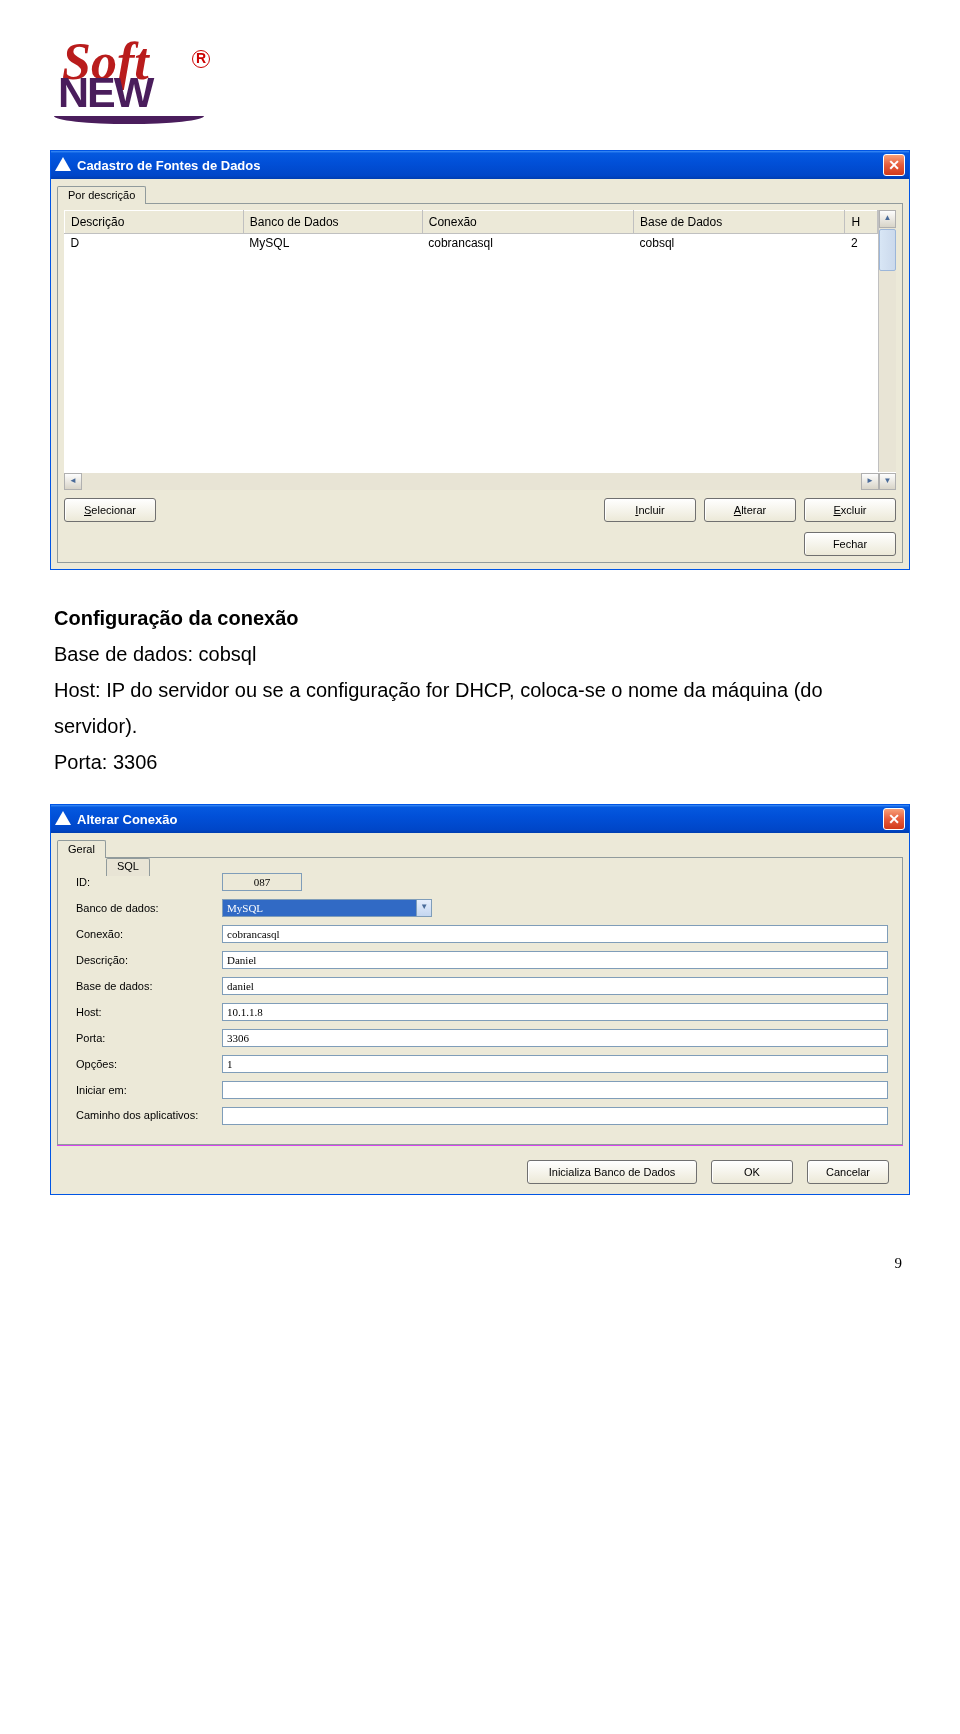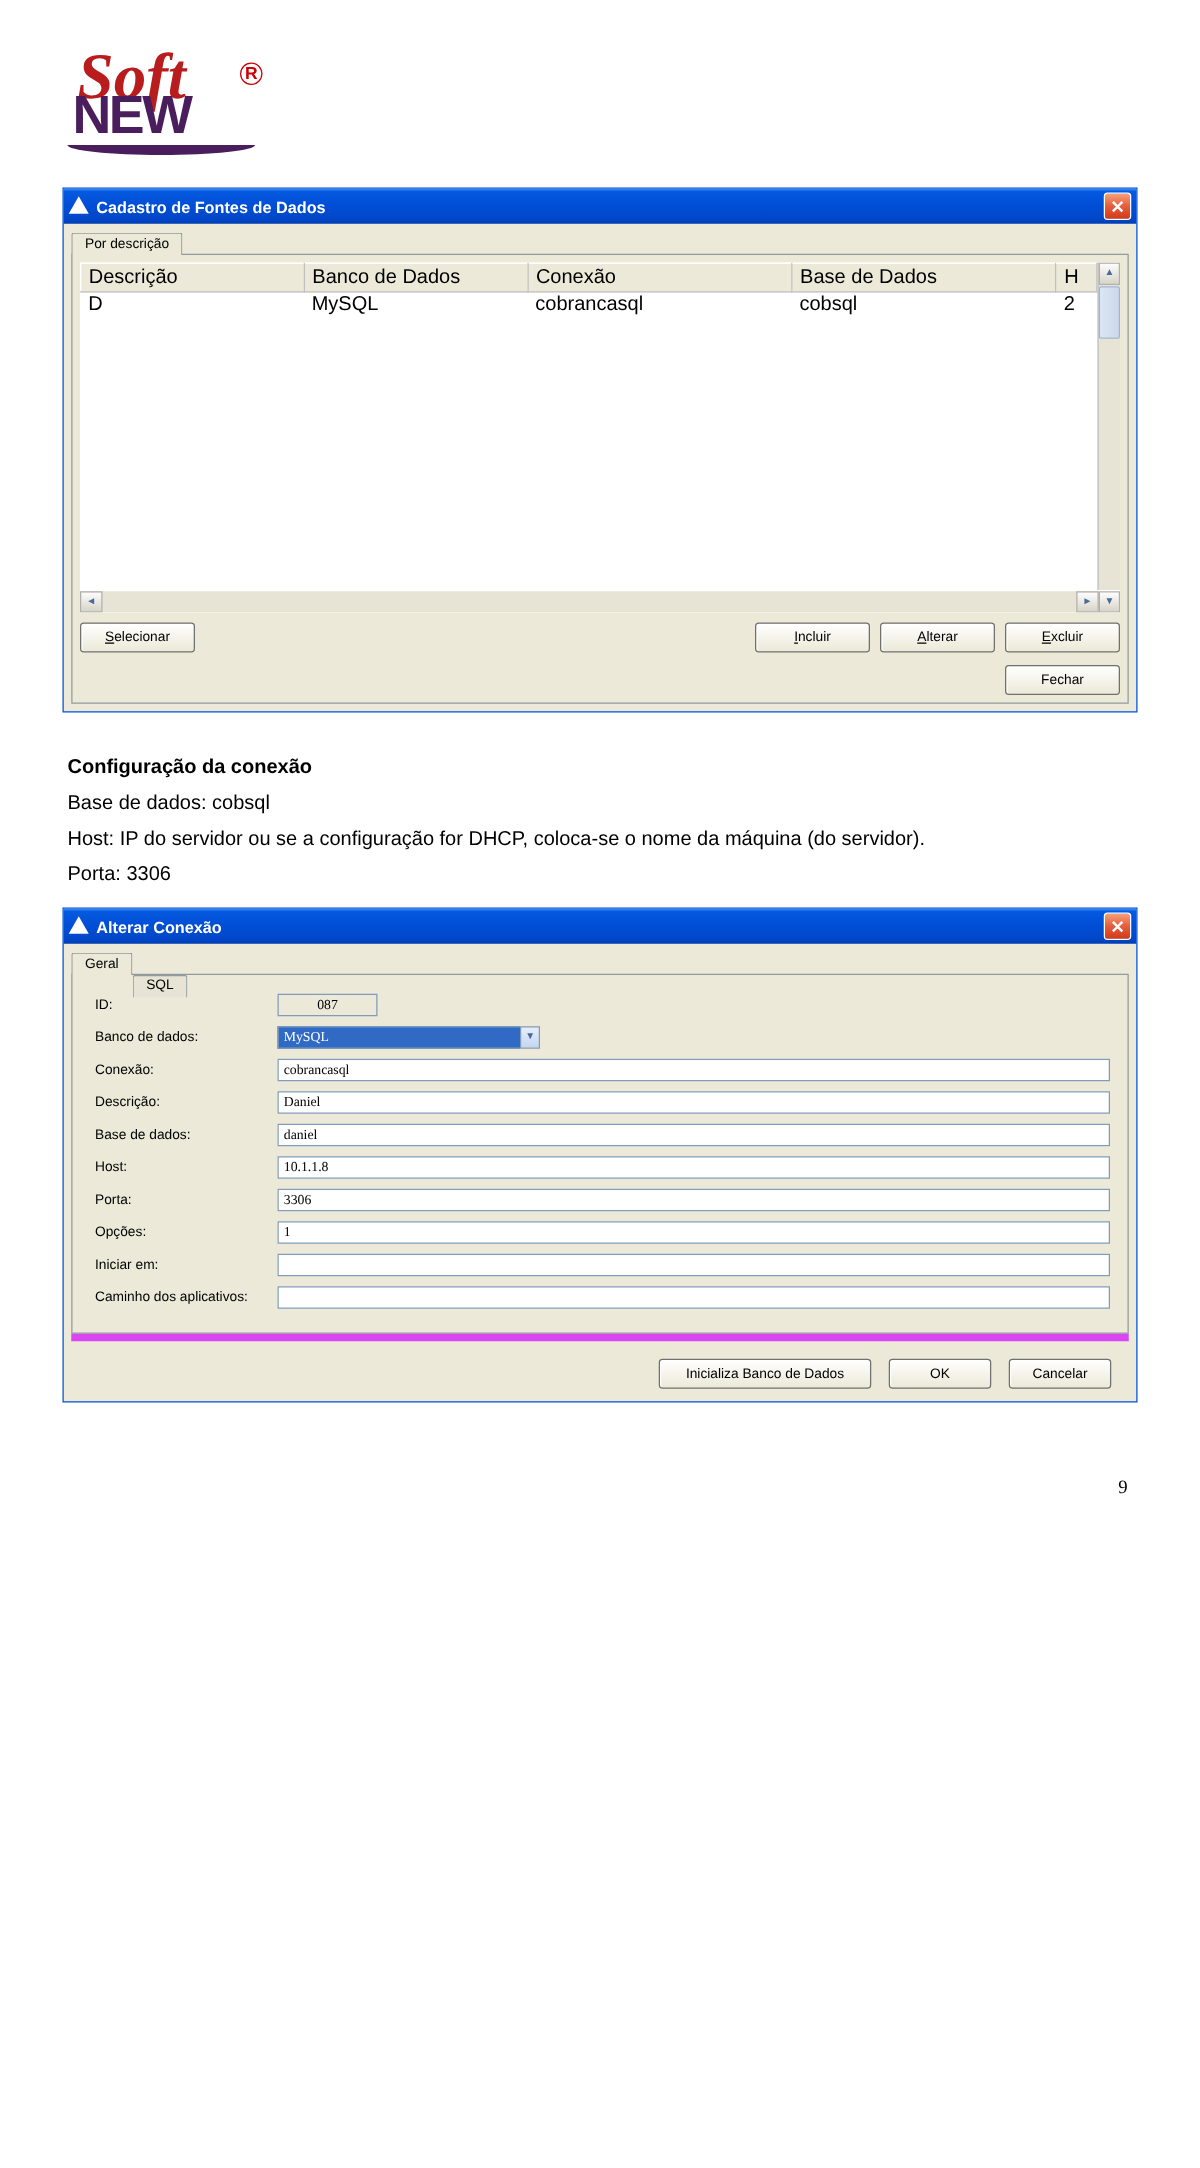--- a/index.html
+++ b/index.html
@@ -148,21 +148,21 @@
   
   .grid-wrap {
     background: #fff;
     position: relative;
     height: 280px;
     overflow: hidden;
   }
   .grid-table {
     border-collapse: collapse;
     width: calc(100% - 18px);
-    font-size: 16px;
+    font-size: 12px;
   }
   .grid-table th {
     background: #ECE9D8;
     border: 1px solid #c0c0c0;
     border-top: 1px solid #fff;
     border-left: 1px solid #fff;
     padding: 2px 6px;
     text-align: left;
     font-weight: normal;
     height: 18px;
@@ -257,23 +257,23 @@
   }
   .close-row {
     display: flex;
     justify-content: flex-end;
     margin-top: 10px;
   }
 
   
   .body-text {
     font-family: Verdana, sans-serif;
-    font-size: 16px;
+    font-size: 20px;
     line-height: 1.8;
-    margin: 18px 4px 11px 4px;
+    margin: 18px 4px 24px 4px;
   }
   .body-text .bold { font-weight: bold; }
 
   
   .form-table {
     width: 100%;
     font-size: 11px;
   }
   .form-table td.label {
     width: 140px;
@@ -313,21 +313,21 @@
     text-align: center;
     line-height: 14px;
     color: #4a6b99;
     cursor: pointer;
   }
   .form-btn-row {
     display: flex;
     justify-content: flex-end;
     gap: 14px;
     padding: 14px 14px 10px 14px;
-    border-top: 6px solid #d946ef;
+    border-top: 1px solid #d946ef;
   }
   .xp-btn.wide { min-width: 170px; }
   .xp-btn.med { min-width: 82px; }
 
   .page-num {
     text-align: right;
     font-family: Verdana;
     font-size: 15px;
     margin-top: 60px;
     padding-right: 8px;

